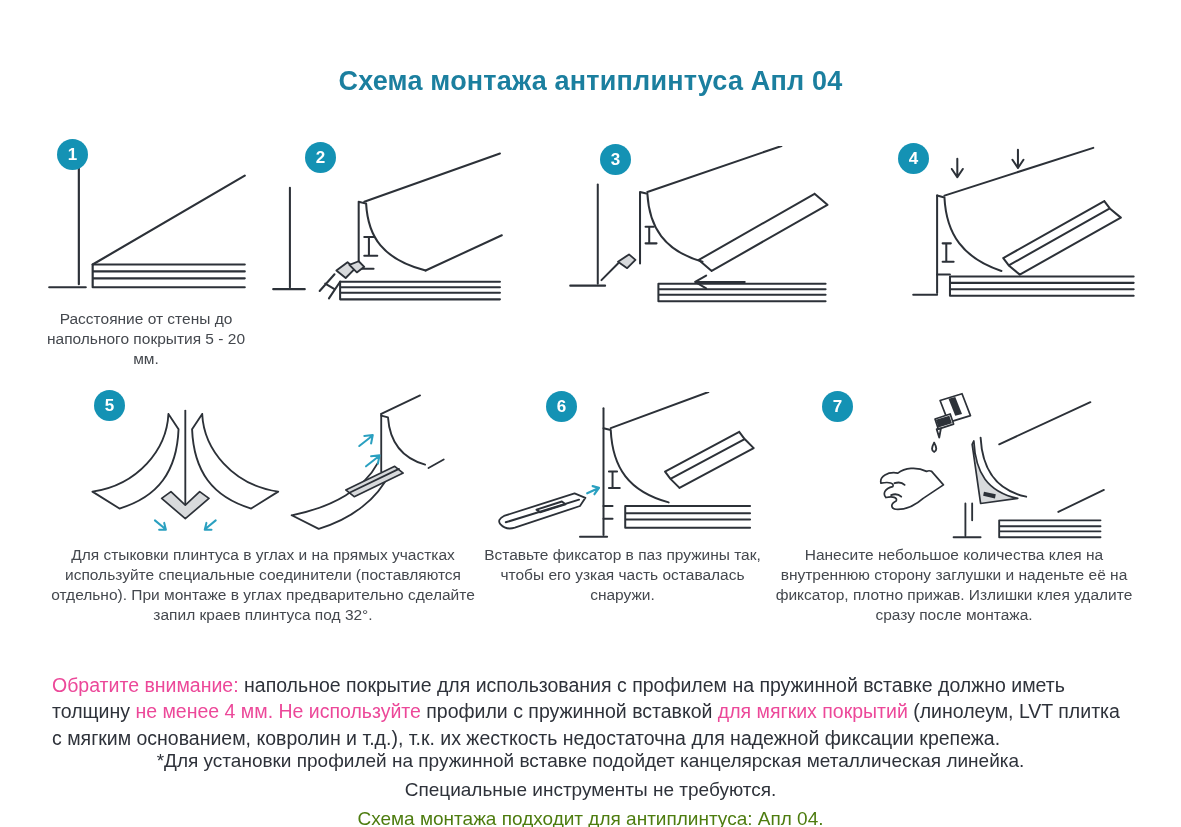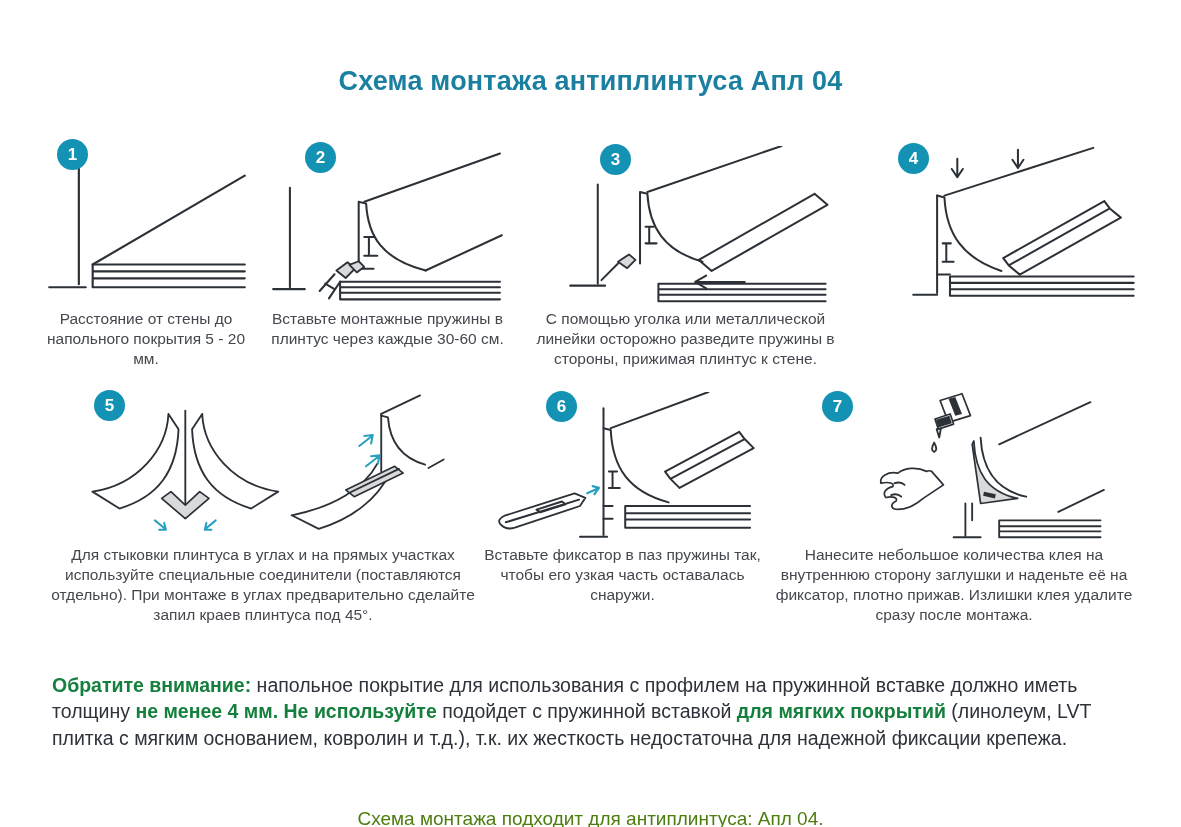--- a/index.html
+++ b/index.html
@@ -26,21 +26,21 @@
   .caption {
     position:absolute; left:0; width:100%; text-align:center;
     font-size:15.5px; line-height:1.3; color:#44484e;
   }
   .row1 .caption { top:175px; }
   .row2 .caption { top:161px; }
   .notice {
     position:absolute; left:52px; top:630px; width:1080px;
     font-size:19.5px; line-height:1.38; color:#2e323a;
   }
-  .notice b { font-weight:700; color:#15803d; }
+  .notice b { font-weight:400; color:#ec4899; }
   .footnote {
     position:absolute; left:0; top:724px; width:100%;
     text-align:center; font-size:19px; line-height:1.55; color:#2e323a;
   }
   .compat {
     position:absolute; left:0; top:786px; width:100%;
     text-align:center; font-size:19px; color:#4d7c0f;
   }
   svg .ln { stroke:#2c3138; stroke-width:2.2; fill:none; stroke-linecap:round; stroke-linejoin:round; }
   svg .fillg { stroke:#2c3138; stroke-width:2; fill:#d8dadc; stroke-linejoin:round; }
@@ -78,40 +78,38 @@
         <line class="ln" x1="74" y1="146" x2="62" y2="164"></line>
         <line class="ln" x1="100" y1="60" x2="246" y2="8"></line>
         <line class="ln" x1="166" y1="134" x2="248" y2="96"></line>
         <path class="ln" d="M94,60 L94,132 M94,60 l8,2 M102,62 C104,98 120,122 166,134"></path>
         <path class="ln" d="M100,98 h10 M105,98 v20 M100,118 h14 M94,132 h16"></path>
         <path class="fillg" d="M70,134 l12,-9 8,7 -10,10 z"></path>
         <path class="fillg" d="M84,128 l10,-4 6,6 -8,6 z"></path>
         <path class="ln" d="M52,156 l16,-18 M58,148 l10,6"></path>
       </g>
     </svg>
-    <div class="caption">Вставьте монтажные пружины в плинтус через каждые 30-60 см.</div>
   </div>
 
   <div class="step row1" style="left:533px; top:112px; width:305px; height:245px;">
     <div class="badge" style="left:67px; top:10px;">3</div>
     <svg class="art" viewBox="0 0 315 172">
       <g>
         <line class="ln" x1="62" y1="42" x2="62" y2="150"></line>
         <line class="ln" x1="32" y1="152" x2="70" y2="152"></line>
         <line class="ln" x1="116" y1="50" x2="262" y2="0"></line>
         <path class="ln" d="M108,50 L108,128 M108,50 l8,2 M116,52 C118,88 134,114 176,126"></path>
         <path class="ln" d="M114,88 h9 M118,88 v18 M114,106 h12"></path>
         <path class="fillg" d="M84,126 l12,-8 7,6 -9,9 z"></path>
         <line class="ln" x1="66" y1="146" x2="84" y2="128"></line>
         <path class="ln" d="M172,124 L298,52 M186,136 L312,64 M298,52 L312,64 M172,124 L186,136"></path>
         <path class="ln" d="M222,148 H170 M180,141 L168,148 L180,155"></path>
         <path class="ln" d="M128,150 H310 M128,156 H310 M128,162 H310 M128,169 H310 M128,150 V169"></path>
       </g>
     </svg>
-    <div class="caption">С помощью уголка или металлической линейки осторожно разведите пружины в стороны, прижимая плинтус к стене.</div>
   </div>
 
   <div class="step row1" style="left:862px; top:112px; width:288px; height:245px;">
     <div class="badge" style="left:36px; top:9px;">4</div>
     <svg class="art" viewBox="0 0 290 172">
       <g>
         <path class="ln" d="M92,14 V32 M86,25 L92,34 L98,25"></path>
         <path class="ln" d="M158,4 V22 M152,15 L158,24 L164,15"></path>
         <line class="ln" x1="78" y1="54" x2="240" y2="2"></line>
         <line class="ln" x1="70" y1="54" x2="70" y2="160"></line>
@@ -137,21 +135,21 @@
         <path class="ln" d="M250,146 C300,136 336,114 352,84 M282,162 C322,150 352,126 366,96 M250,146 L282,162"></path>
         <line class="ln" x1="356" y1="26" x2="356" y2="94"></line>
         <line class="ln" x1="356" y1="26" x2="402" y2="4"></line>
         <path class="ln" d="M356,28 l8,2 C366,58 380,78 408,86 M412,90 L430,80"></path>
         <path class="fillg" d="M314,116 L372,88 L382,96 L324,124 Z"></path>
         <line class="ln" x1="319" y1="119" x2="377" y2="91"></line>
         <path class="teal" d="M330,64 L344,53 M336,52 L346,51 L344,61"></path>
         <path class="teal" d="M338,88 L352,77 M344,76 L354,75 L352,85"></path>
       </g>
     </svg>
-    <div class="caption">Для стыковки плинтуса в углах и на прямых участках используйте специальные соединители (поставляются отдельно). При монтаже в углах предварительно сделайте запил краев плинтуса под 45°.</div>
+    <div class="caption">Для стыковки плинтуса в углах и на прямых участках используйте специальные соединители (поставляются отдельно). При монтаже в углах предварительно сделайте запил краев плинтуса под 32°.</div>
   </div>
 
   <div class="step row2" style="left:480px; top:362px; width:285px; height:260px;">
     <div class="badge" style="left:66px; top:7px;">6</div>
     <svg class="art" viewBox="0 0 290 168">
       <g>
         <line class="ln" x1="124" y1="18" x2="124" y2="158"></line>
         <line class="ln" x1="98" y1="160" x2="128" y2="160"></line>
         <line class="ln" x1="132" y1="40" x2="240" y2="0"></line>
         <path class="ln" d="M124,40 l8,2 M132,42 C134,84 152,110 196,122"></path>
@@ -188,18 +186,22 @@
         <path class="ln" d="M236,152 H356 M236,159 H356 M236,165 H356 M236,172 H356 M236,152 V172"></path>
         <g>
           <path class="white" d="M150,94 C138,88 124,90 116,96 C104,94 94,100 96,108 C106,106 112,108 110,112 C100,114 98,121 102,125 C110,123 116,125 114,129 C106,133 108,139 116,139 C128,139 138,133 146,126 L170,110 L156,94 C154,93 152,93 150,94 Z"></path>
           <path class="ln" d="M112,108 c6,-2 10,0 12,2 M108,122 c6,-2 10,0 12,2"></path>
         </g>
       </g>
     </svg>
     <div class="caption">Нанесите небольшое количества клея на внутреннюю сторону заглушки и наденьте её на фиксатор, плотно прижав. Излишки клея удалите сразу после монтажа.</div>
   </div>
 
-  <p class="notice"><b>Обратите внимание:</b><span> напольное покрытие для использования с профилем на пружинной вставке должно иметь толщину </span><b>не менее 4 мм. Не используйте</b><span> подойдет с пружинной вставкой </span><b>для мягких покрытий</b><span> (линолеум, LVT плитка с мягким основанием, ковролин и т.д.), т.к. их жесткость недостаточна для надежной фиксации крепежа.</span></p>
-
+  <p class="notice"><b>Обратите внимание:</b><span> напольное покрытие для использования с профилем на пружинной вставке должно иметь толщину </span><b>не менее 4 мм. Не используйте</b><span> профили с пружинной вставкой </span><b>для мягких покрытий</b><span> (линолеум, LVT плитка с мягким основанием, ковролин и т.д.), т.к. их жесткость недостаточна для надежной фиксации крепежа.</span></p>
+
+  <div class="footnote">
+    <div>*Для установки профилей на пружинной вставке подойдет канцелярская металлическая линейка.</div>
+    <div>Специальные инструменты не требуются.</div>
+  </div>
 
   <div class="compat">Схема монтажа подходит для антиплинтуса:  Апл 04.</div>
 
 </div>
 
 </body></html>

